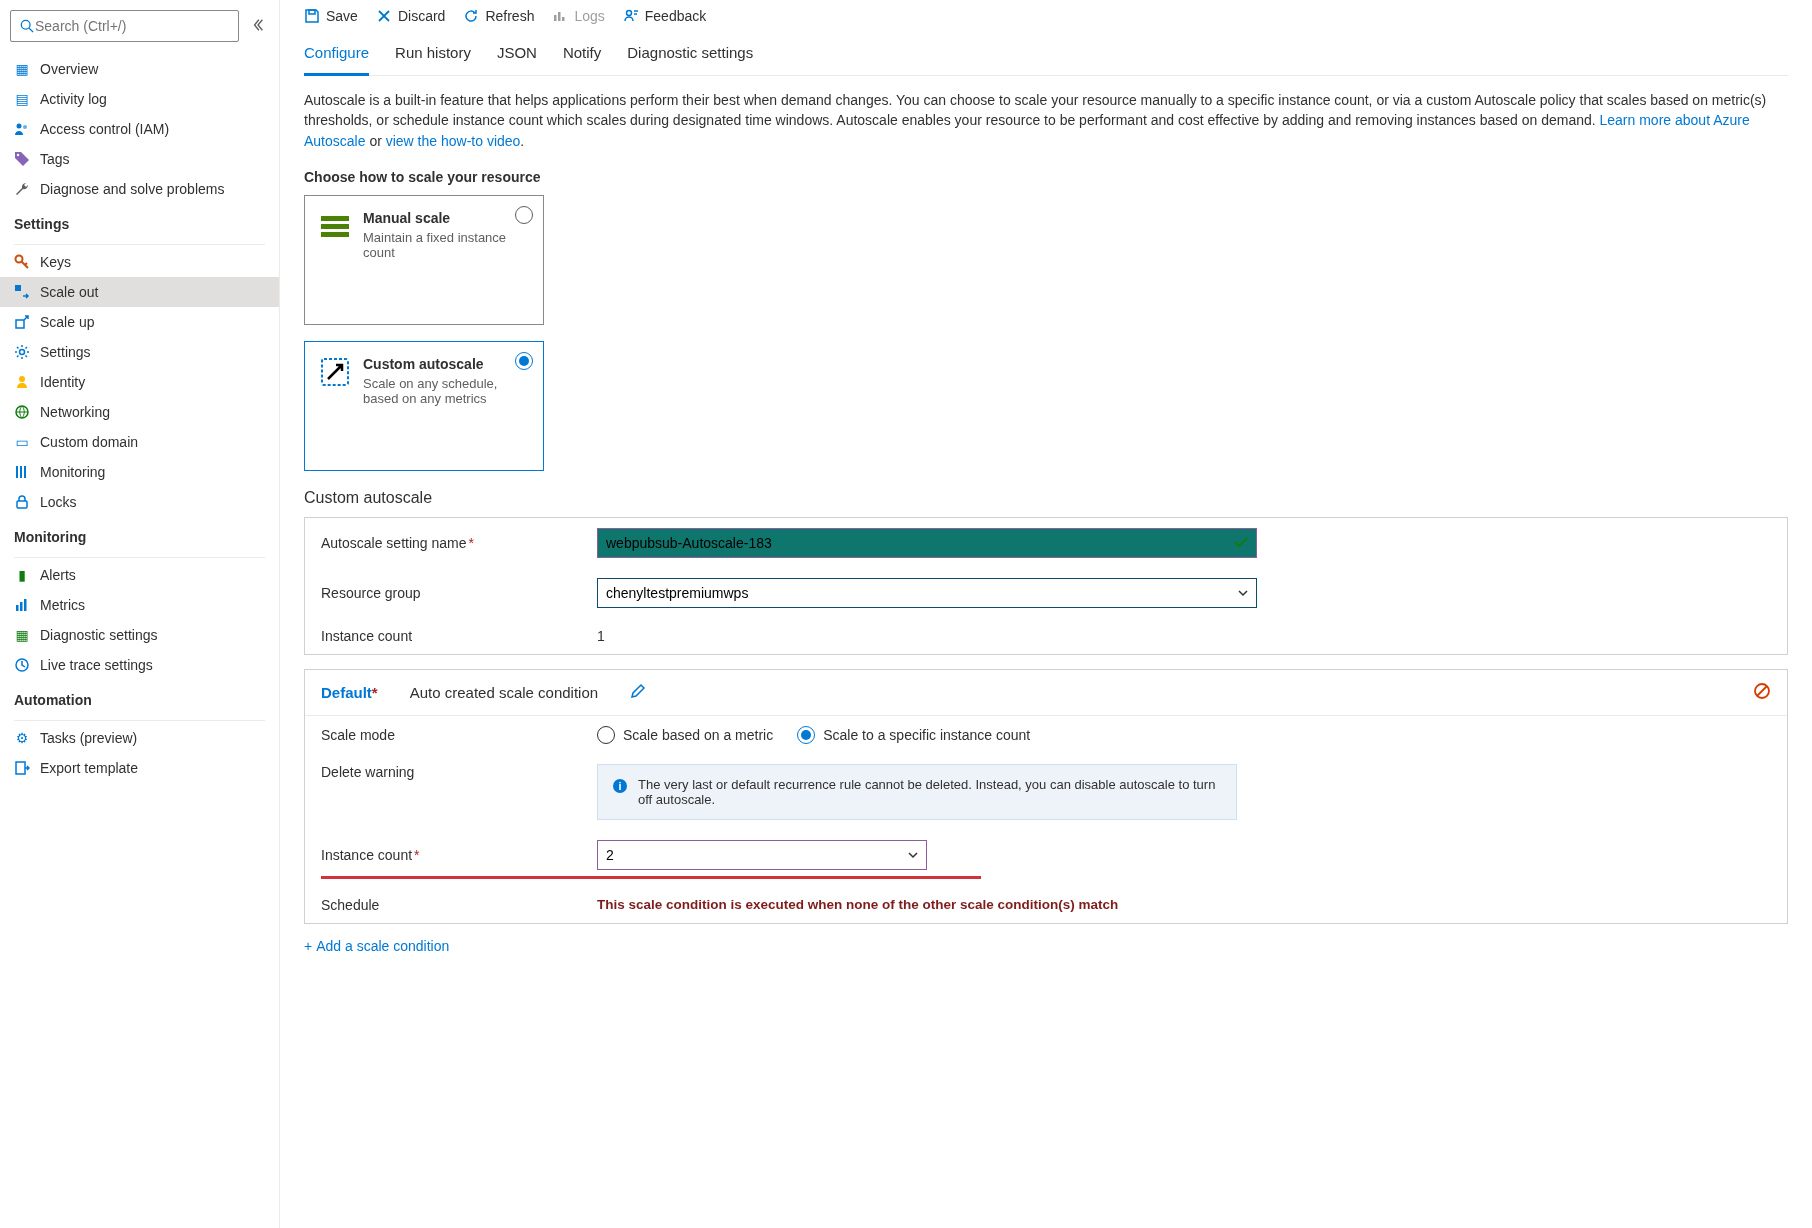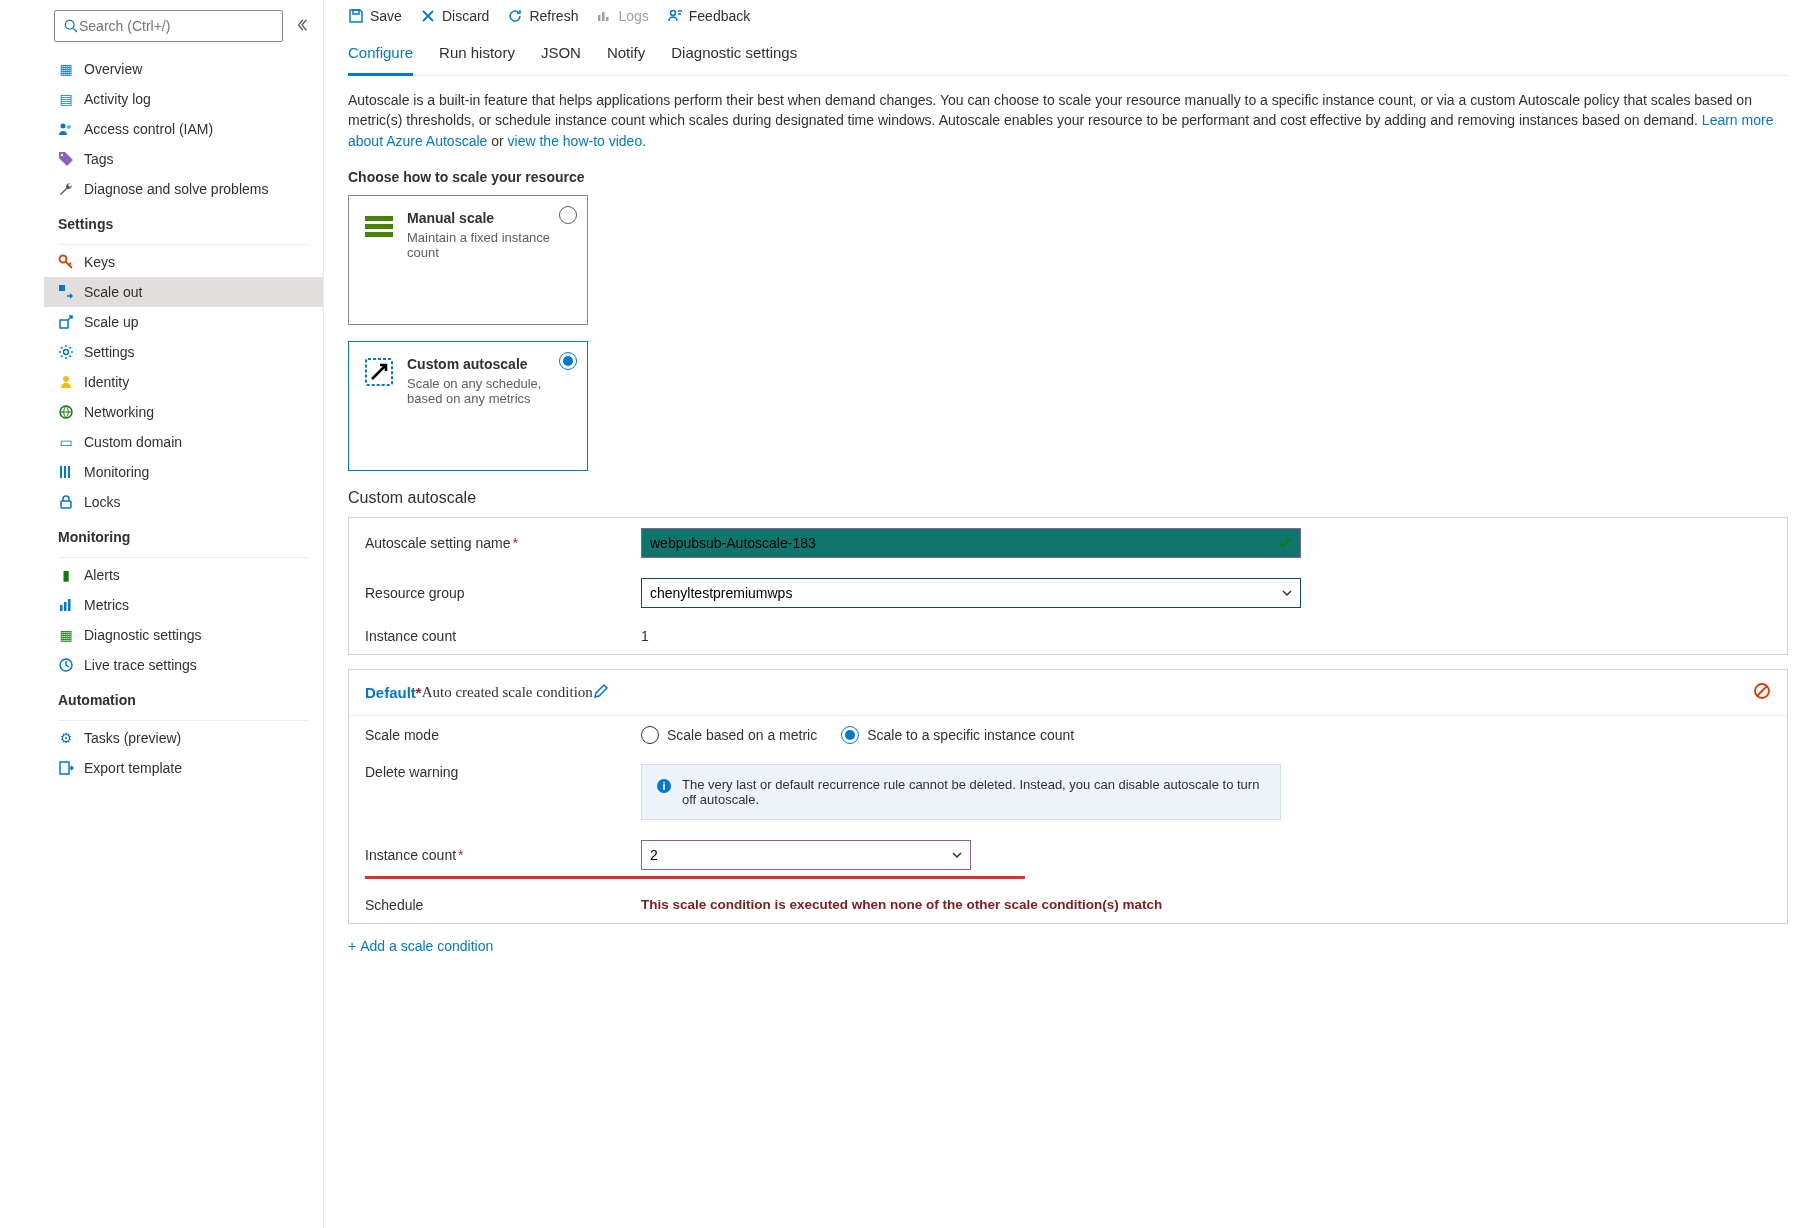--- a/index.html
+++ b/index.html
@@ -1,17 +1,17 @@
 <!DOCTYPE html>
 <html><head>
 <meta charset="utf-8">
 <style>
 * { box-sizing: border-box; margin: 0; padding: 0; }
 body { font-family: "Segoe UI", -apple-system, sans-serif; font-size: 14px; color: #323130; background: #fff; display: flex; height: 100vh; overflow: hidden; }
-.sidebar { width: 280px; border-right: 1px solid #edebe9; padding: 10px 0; overflow-y: auto; flex-shrink: 0; margin-left: 44px; }
+.sidebar { width: 280px; border-right: 1px solid #edebe9; padding: 10px 0; overflow-y: auto; flex-shrink: 0; }
 .search-row { display: flex; align-items: center; padding: 0 10px 10px 10px; gap: 8px; }
 .search-box { flex: 1; border: 1px solid #8a8886; border-radius: 2px; display: flex; align-items: center; padding: 4px 8px; height: 32px; }
 .search-box input { border: none; outline: none; flex: 1; font-size: 14px; color: #605e5c; }
 .collapse-btn { color: #605e5c; cursor: pointer; padding: 4px; }
 .nav-section { padding: 2px 0; }
 .nav-section-title { font-weight: 600; font-size: 14px; padding: 8px 14px; color: #323130; }
 .nav-section .divider { height: 1px; background: #edebe9; margin: 4px 14px 2px 14px; }
 .nav-item { display: flex; align-items: center; padding: 7px 14px; cursor: pointer; gap: 10px; }
 .nav-item.selected { background: #e1dfdd; }
 .nav-icon { width: 16px; height: 16px; display: inline-flex; align-items: center; justify-content: center; flex-shrink: 0; }
@@ -40,24 +40,24 @@
 .form-label { width: 260px; font-size: 14px; color: #323130; }
 .form-label .req { color: #a4262c; margin-left: 2px; }
 .form-control { flex: 1; max-width: 660px; }
 .text-input { width: 100%; height: 30px; border: 1px solid #8f5c9c; padding: 0 30px 0 8px; font-size: 14px; background: #0f766e; position: relative; }
 .input-wrap { position: relative; max-width: 660px; }
 .input-wrap .check { position: absolute; right: 8px; top: 6px; color: #107c10; }
 .select { width: 100%; height: 30px; border: 1px solid #0c4a6e; padding: 0 8px; font-size: 14px; background: #fff; appearance: none; }
 .select-wrap { position: relative; max-width: 660px; }
 .select-wrap .chev { position: absolute; right: 8px; top: 8px; color: #323130; pointer-events: none; }
 .static-val { font-size: 14px; }
-.condition-header { display: flex; align-items: center; padding: 12px 16px; border-bottom: 1px solid #edebe9; gap: 0; }
+.condition-header { display: flex; align-items: center; padding: 12px 16px; border-bottom: 1px solid #edebe9; gap: 32px; }
 .condition-title { color: #0078d4; font-weight: 600; font-size: 15px; }
 .condition-title .req { color: #a4262c; }
-.condition-sub { font-size: 15px; color: #323130; font-family: Liberation Serif, serif; }
+.condition-sub { font-size: 15px; color: #323130; }
 .edit-icon { color: #0078d4; cursor: pointer; }
 .prohibit-icon { margin-left: auto; color: #d83b01; cursor: pointer; }
 .info-box { background: #eef3fa; border: 1px solid #cfe0f5; padding: 12px 14px; display: flex; gap: 10px; align-items: flex-start; font-size: 13px; color: #323130; max-width: 640px; }
 .info-box .info-icon { color: #0078d4; flex-shrink: 0; margin-top: 1px; }
 .radio-group { display: flex; gap: 24px; align-items: center; }
 .radio-item { display: flex; align-items: center; gap: 8px; cursor: pointer; }
 .radio-circle { width: 18px; height: 18px; border: 1px solid #323130; border-radius: 50%; display: flex; align-items: center; justify-content: center; }
 .radio-item.selected .radio-circle { border-color: #0078d4; }
 .radio-item.selected .radio-circle::after { content: ""; width: 10px; height: 10px; background: #0078d4; border-radius: 50%; }
 .instance-input-wrap { position: relative; width: 330px; }

